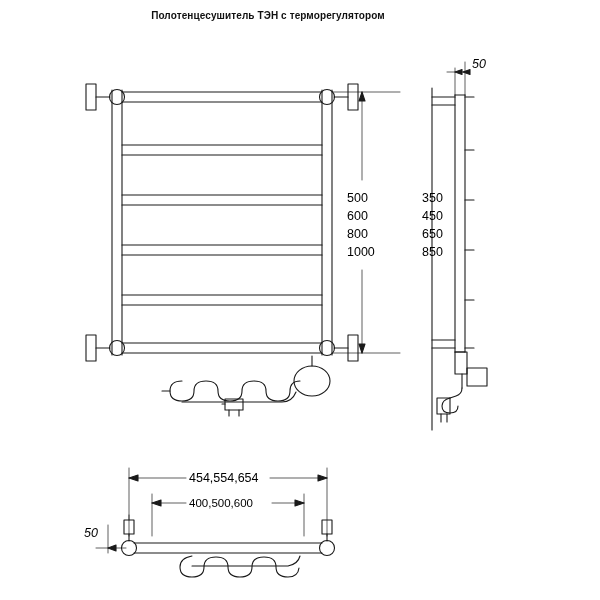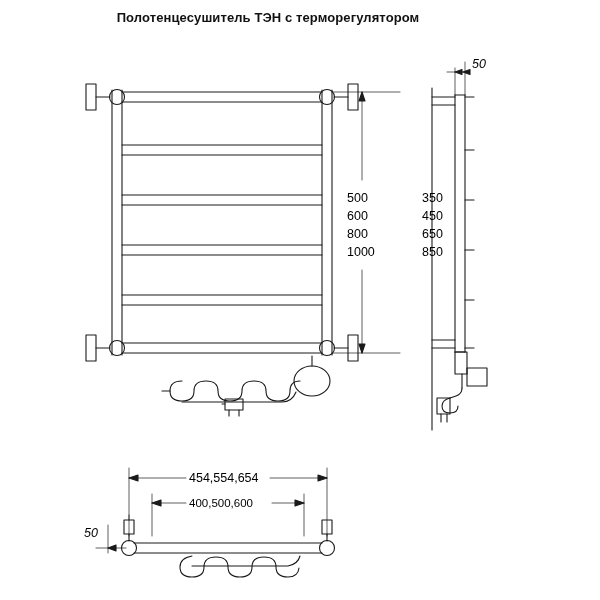--- a/index.html
+++ b/index.html
@@ -19,21 +19,21 @@
     position: relative;
     width: 600px;
     height: 600px;
   }
   .title {
     position: absolute;
     top: 10px;
     left: 0;
     width: 536px;
     text-align: center;
-    font-size: 13px;
+    font-size: 10px;
     font-weight: bold;
     color: #111;
     letter-spacing: 0.1px;
   }
   svg {
     position: absolute;
     top: 0;
     left: 0;
   }
   text {

